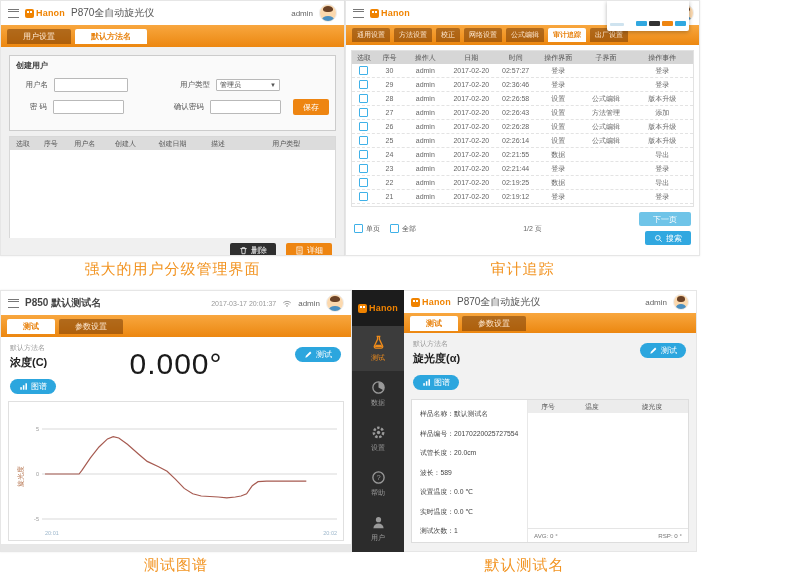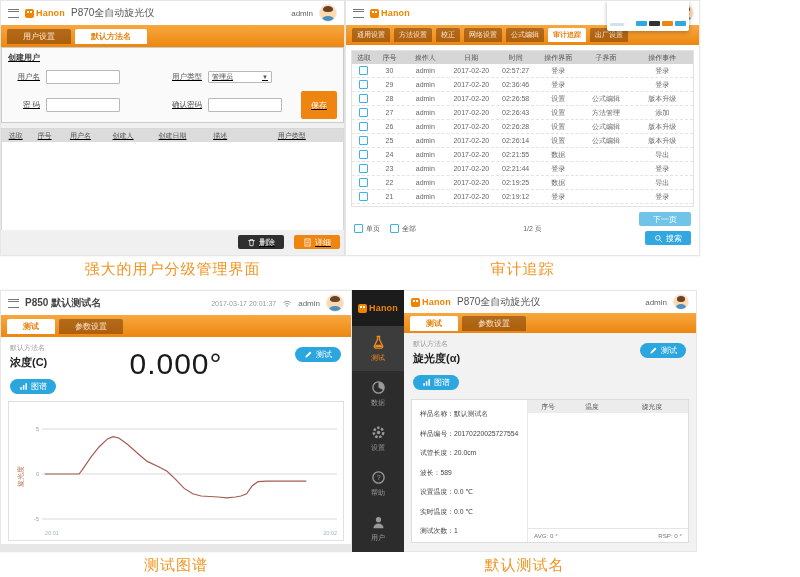--- a/index.html
+++ b/index.html
@@ -31,21 +31,21 @@
   .pill.blue{background:#2ca6de;}
   .pill.orange{background:#ee8511;}
   .sqbtn{display:inline-flex;align-items:center;justify-content:center;gap:3px;height:14px;padding:0 9px;border-radius:2px;color:#fff;font-size:8px;white-space:nowrap;}
   .sqbtn.dark{background:#2f2f2f;}
   .sqbtn.orange{background:#ee8511;}
   .sqbtn.blue{background:#31a8e0;}
   .sqbtn.lightblue{background:#6fc4e8;}
   .ic{flex:0 0 auto;}
   
   #p-user{left:0;top:0;width:345px;height:256px;}
-  #p-user .body{position:absolute;left:0;right:0;top:46px;bottom:0;background:#f0f0f0;padding:0;box-sizing:border-box;text-decoration:underline;}
+  #p-user .body{position:absolute;left:0;right:0;top:46px;bottom:0;background:#f0f0f0;padding:8px;box-sizing:border-box;}
   .groupbox{background:#fafafa;border:1px solid #ccc;height:76px;box-sizing:border-box;padding:4px 6px;}
   .g-title{font-size:8px;color:#444;font-weight:bold;margin-bottom:6px;}
   .frow{display:flex;align-items:center;gap:6px;margin:7px 0;}
   .flabel{font-size:7.5px;color:#555;width:32px;text-align:right;white-space:nowrap;}
   .finput{width:72px;height:12px;background:#fff;border:1px solid #b9b9b9;border-radius:1px;}
   .fsel{width:64px;height:12px;background:#fff;border:1px solid #b9b9b9;border-radius:1px;display:flex;align-items:center;justify-content:space-between;padding:0 3px;box-sizing:border-box;}
   .fsel span{font-size:7px;color:#444;}
   .fsel i{font-style:normal;font-size:6px;color:#555;}
   .fgap{width:38px;}
   .tablebox{margin-top:5px;background:#fff;border:1px solid #d8d8d8;height:102px;box-sizing:border-box;}
@@ -147,21 +147,21 @@
             <i>▼</i>
           </span>
         </div>
         <div class="frow">
           <span class="flabel">密 码</span>
           <span class="finput"></span>
           <span class="fgap"></span>
           <span class="flabel">确认密码</span>
           <span class="finput"></span>
           <span style="flex:1"></span>
-          <span class="sqbtn orange" style="height:28px;padding:0 10px;">保存</span>
+          <span class="sqbtn orange" style="height:16px;padding:0 10px;">保存</span>
         </div>
       </div>
       <div class="tablebox">
         <div class="thead">
           <span class="uc0">选取</span>
           <span class="uc1">序号</span>
           <span class="uc2">用户名</span>
           <span class="uc3">创建人</span>
           <span class="uc4">创建日期</span>
           <span class="uc5">描述</span>

